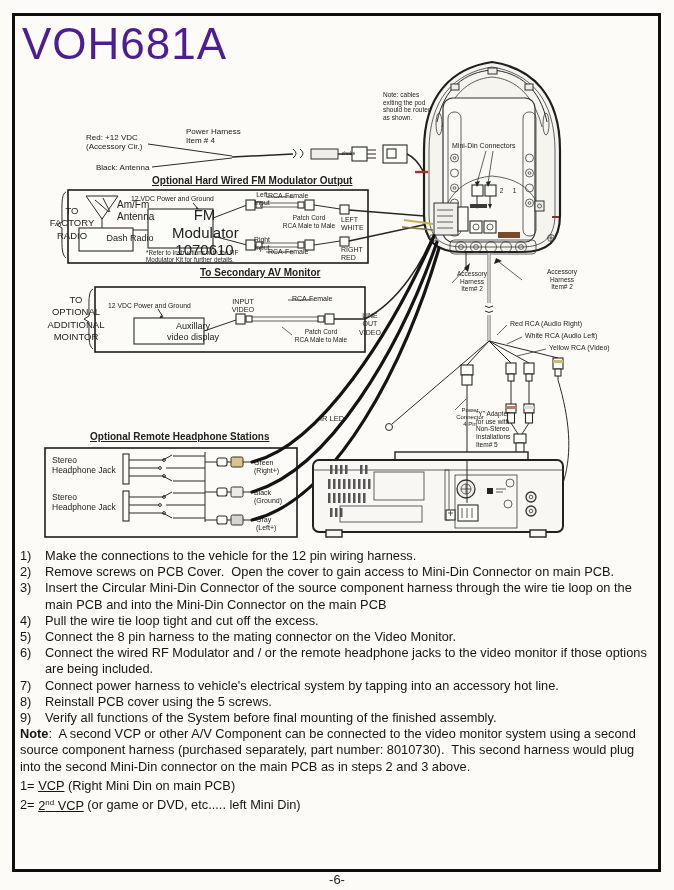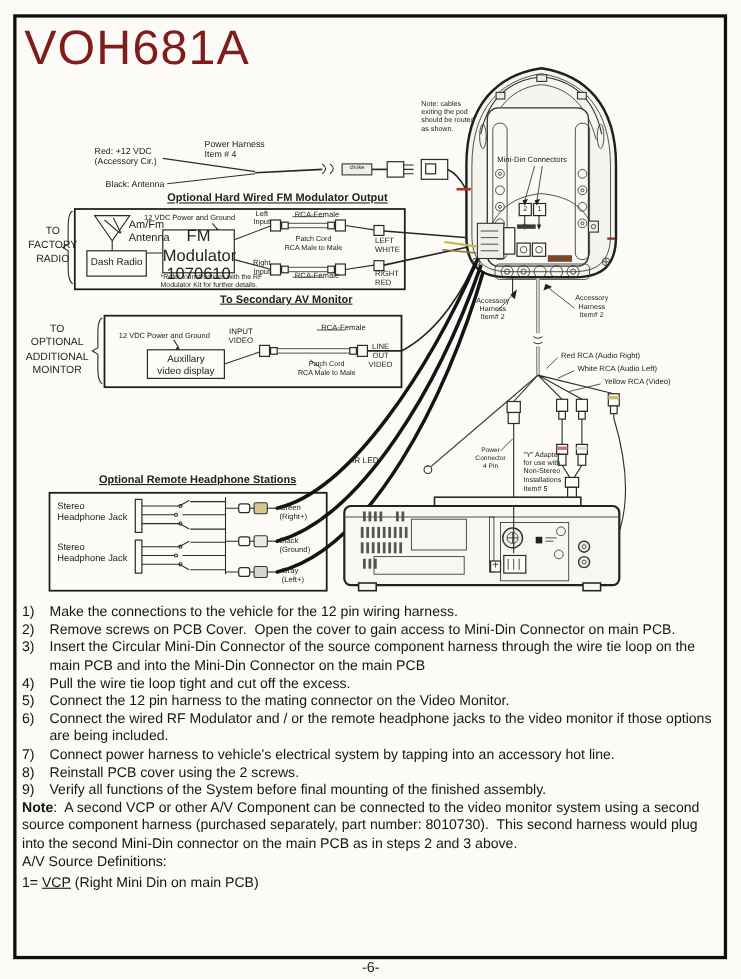--- a/index.html
+++ b/index.html
@@ -1,24 +1,24 @@
 <!DOCTYPE html>
 <html><head>
 <meta charset="utf-8">
 <style>
   html,body{margin:0;padding:0;}
   body{width:674px;height:890px;position:relative;background:#fdfdfa;
        font-family:"Liberation Sans","DejaVu Sans",sans-serif;color:#1c1c1c;overflow:hidden;}
   .page{position:absolute;inset:0;background:#fcfbf7;}
   .pborder{position:absolute;left:12px;top:13px;width:643px;height:853px;border:3px solid #0e0e0e;background:transparent;}
   .lbl{position:absolute;white-space:pre-line;line-height:1.18;color:#222;}
-  .ctr{text-align:center;}
+  .ctr{text-align:center;margin-left:24px;}
   .b{font-weight:bold;}
   .u{text-decoration:underline;}
-  .title{font-size:44px;letter-spacing:1px;color:#7f1d1d;}
+  .title{font-size:44px;letter-spacing:1px;color:#4c1d95;}
   svg.art{position:absolute;left:0;top:0;pointer-events:none;}
   .w08{stroke:#3a3a3a;stroke-width:0.8;fill:none;}
   .w1{stroke:#2b2b2b;stroke-width:1;fill:none;}
   .w15{stroke:#262626;stroke-width:1.5;fill:none;}
   .thick{stroke:#141414;stroke-width:3.2;fill:none;stroke-linecap:round;}
   .gray{stroke:#90908c;stroke-width:3.4;fill:none;}
   .grayc{stroke:#f4f3ee;stroke-width:1.1;fill:none;}
   .box{fill:#fcfcf8;stroke:#2b2b2b;stroke-width:1.1;}
   .obox{fill:none;stroke:#1d1d1d;stroke-width:1.6;}
   .comp{fill:#efeeea;stroke:#333;stroke-width:1;}
@@ -408,37 +408,37 @@
     <div class="step">
         <span class="num">3)</span>
         <span class="txt">Insert the Circular Mini-Din Connector of the source component harness through the wire tie loop on the main PCB and into the Mini-Din Connector on the main PCB</span>
       </div>
     <div class="step">
         <span class="num">4)</span>
         <span class="txt">Pull the wire tie loop tight and cut off the excess.</span>
       </div>
     <div class="step">
         <span class="num">5)</span>
-        <span class="txt">Connect the 12 pin harness to the mating connector on the Video Monitor.</span>
+        <span class="txt">Connect the 8 pin harness to the mating connector on the Video Monitor.</span>
       </div>
     <div class="step">
         <span class="num">6)</span>
         <span class="txt">Connect the wired RF Modulator and / or the remote headphone jacks to the video monitor if those options are being included.</span>
       </div>
     <div class="step">
         <span class="num">7)</span>
         <span class="txt">Connect power harness to vehicle's electrical system by tapping into an accessory hot line.</span>
       </div>
     <div class="step">
         <span class="num">8)</span>
-        <span class="txt">Reinstall PCB cover using the 2 screws.</span>
+        <span class="txt">Reinstall PCB cover using the 5 screws.</span>
       </div>
     <div class="step">
         <span class="num">9)</span>
         <span class="txt">Verify all functions of the System before final mounting of the finished assembly.</span>
       </div>
     <p class="note"><b>Note</b><span>:  A second VCP or other A/V Component can be connected to the video monitor system using a second source component harness (purchased separately, part number: 8010730).  This second harness would plug into the second Mini-Din connector on the main PCB as in steps 2 and 3 above.</span></p>
-    <div>A/V Source Definitions:</div>
     <div class="def"><span>1= </span><span class="u"><span>VCP</span><sup></sup><span></span></span><span> (Right Mini Din on main PCB)</span></div>
+    <div class="def"><span>2= </span><span class="u"><span>2</span><sup>nd</sup><span> VCP</span></span><span> (or game or DVD, etc..... left Mini Din)</span></div>
   </div>
 
   <div class="pageno">-6-</div>
 </div>
 
 </body></html>

